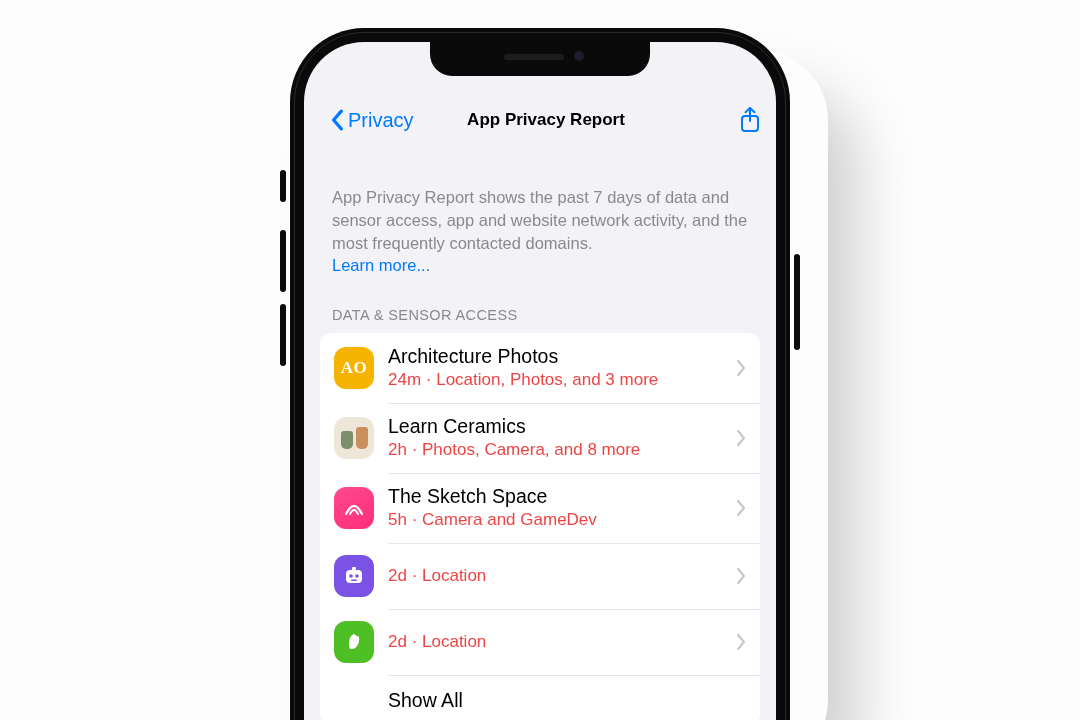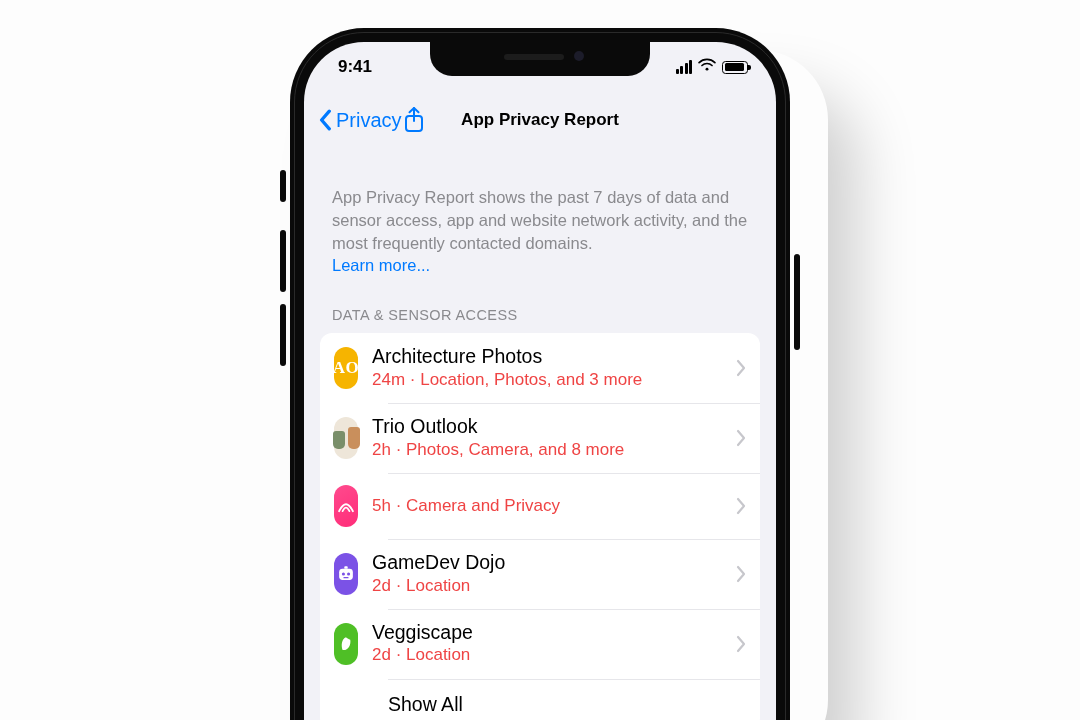--- a/index.html
+++ b/index.html
@@ -154,24 +154,25 @@
     left:1.5px; top:1.5px; bottom:1.5px;
     width: 19px;
     background:#000;
     border-radius:1.5px;
   }
 
   
   .navbar {
     position: absolute;
     top: 52px;
-    left: 0; right: 0;
+    left: 12px; right: 0;
     height: 52px;
     display: flex;
     align-items: center;
+    justify-content: space-between;
     padding: 0 14px;
     z-index: 30;
   }
   .back-btn {
     display: flex;
     align-items: center;
     color: #007aff;
     font-size: 20px;
     cursor: pointer;
     gap: 2px;
@@ -234,21 +235,21 @@
     content:"";
     position:absolute;
     left: 68px;
     right: 0;
     top: 0;
     height: 1px;
     background: #e6e6ea;
   }
 
   .app-icon {
-    width: 24px;
+    width: 40px;
     height: 42px;
     border-radius: 12px;
     flex-shrink: 0;
     display:flex;
     align-items:center;
     justify-content:center;
     font-family: ui-serif, Georgia, serif;
   }
   .app-icon.ao { background:#f6b400; color:#fff; font-weight:700; font-size:17px; letter-spacing:0.5px;}
   .app-icon.trio { background:#eee6d9; }
@@ -314,41 +315,20 @@
 <div class="side-btn volup"></div>
 <div class="side-btn voldn"></div>
 <div class="side-btn power"></div>
 
 <div class="phone">
   <div class="phone-inner-ring"></div>
   <div class="screen">
 
     <div class="notch"></div>
 
-    <div class="status-bar">
-      <span>9:41</span>
-      <div class="status-right">
-        <span class="cell-bars">
-          <span></span>
-            <span></span>
-            <span></span>
-            <span></span>
-        </span>
-        <span>
-          <svg class="wifi-icon" viewBox="0 0 20 14">
-            <path d="M10 13.2a1.6 1.6 0 1 0 0-3.2 1.6 1.6 0 0 0 0 3.2z" fill="#000"></path>
-            <path d="M4.4 7.6a8 8 0 0 1 11.2 0" stroke="#000" stroke-width="1.8" fill="none" stroke-linecap="round"></path>
-            <path d="M1.2 4.4a12.5 12.5 0 0 1 17.6 0" stroke="#000" stroke-width="1.8" fill="none" stroke-linecap="round"></path>
-          </svg>
-        </span>
-        <span class="battery">
-            <span class="fill"></span>
-          </span>
-      </div>
-    </div>
 
     <div class="navbar">
       <div class="back-btn">
         <svg class="back-chevron" viewBox="0 0 12 20">
           <path d="M9 2 L2 10 L9 18" stroke="#007aff" stroke-width="3" fill="none" stroke-linecap="round" stroke-linejoin="round"></path>
         </svg>
         <span>Privacy</span>
       </div>
       <div class="nav-title">App Privacy Report</div>
       <div class="share-btn">
@@ -384,76 +364,75 @@
         </div>
 
         <div class="row">
           <div class="app-icon trio">
             <div style="display:flex;gap:3px;align-items:flex-end;">
               <div class="trio-jar" style="height:18px;background:#7a8f6a;"></div>
               <div class="trio-jar" style="height:22px;background:#c98f5c;"></div>
             </div>
           </div>
           <div class="row-text">
-            <span class="row-title">Trio Outlook</span>
+            <span class="row-title">Learn Ceramics</span>
             <span class="row-sub">2h · Photos, Camera, and 8 more</span>
           </div>
           <span class="row-disclosure">
             <svg viewBox="0 0 10 18">
                 <path d="M2 2l6 7-6 7" stroke="#c7c7cc" stroke-width="2.2" fill="none" stroke-linecap="round" stroke-linejoin="round"></path>
               </svg>
           </span>
         </div>
 
         <div class="row">
           <div class="app-icon sketch">
             <svg width="28" height="28" viewBox="0 0 28 28">
               <path d="M6 20 Q14 4 22 20" stroke="#fff" stroke-width="2.2" fill="none" stroke-linecap="round"></path>
               <path d="M10 20 Q14 12 18 20" stroke="#fff" stroke-width="2" fill="none" stroke-linecap="round"></path>
             </svg>
           </div>
           <div class="row-text">
-            <span class="row-sub">5h · Camera and Privacy</span>
+            <span class="row-title">The Sketch Space</span>
+            <span class="row-sub">5h · Camera and GameDev</span>
           </div>
           <span class="row-disclosure">
             <svg viewBox="0 0 10 18">
                 <path d="M2 2l6 7-6 7" stroke="#c7c7cc" stroke-width="2.2" fill="none" stroke-linecap="round" stroke-linejoin="round"></path>
               </svg>
           </span>
         </div>
 
         <div class="row">
           <div class="app-icon gamedev">
             <svg width="28" height="28" viewBox="0 0 28 28">
               <rect x="6" y="8" width="16" height="13" rx="4" fill="#fff"></rect>
               <circle cx="11" cy="14" r="1.8" fill="#7b52e6"></circle>
               <circle cx="17" cy="14" r="1.8" fill="#7b52e6"></circle>
               <rect x="11" y="17.5" width="6" height="1.5" rx="0.7" fill="#7b52e6"></rect>
               <rect x="12" y="5" width="4" height="3" rx="1" fill="#fff"></rect>
             </svg>
           </div>
           <div class="row-text">
-            <span class="row-title">GameDev Dojo</span>
             <span class="row-sub">2d · Location</span>
           </div>
           <span class="row-disclosure">
             <svg viewBox="0 0 10 18">
                 <path d="M2 2l6 7-6 7" stroke="#c7c7cc" stroke-width="2.2" fill="none" stroke-linecap="round" stroke-linejoin="round"></path>
               </svg>
           </span>
         </div>
 
         <div class="row">
           <div class="app-icon veg">
             <svg width="28" height="28" viewBox="0 0 28 28">
               <path d="M14 6 C9 8 8 15 10 21 C16 22 20 16 19 9 C17 8 15 7 14 6 Z" fill="#fff"></path>
             </svg>
           </div>
           <div class="row-text">
-            <span class="row-title">Veggiscape</span>
             <span class="row-sub">2d · Location</span>
           </div>
           <span class="row-disclosure">
             <svg viewBox="0 0 10 18">
                 <path d="M2 2l6 7-6 7" stroke="#c7c7cc" stroke-width="2.2" fill="none" stroke-linecap="round" stroke-linejoin="round"></path>
               </svg>
           </span>
         </div>
 
         <div class="show-all-row">

